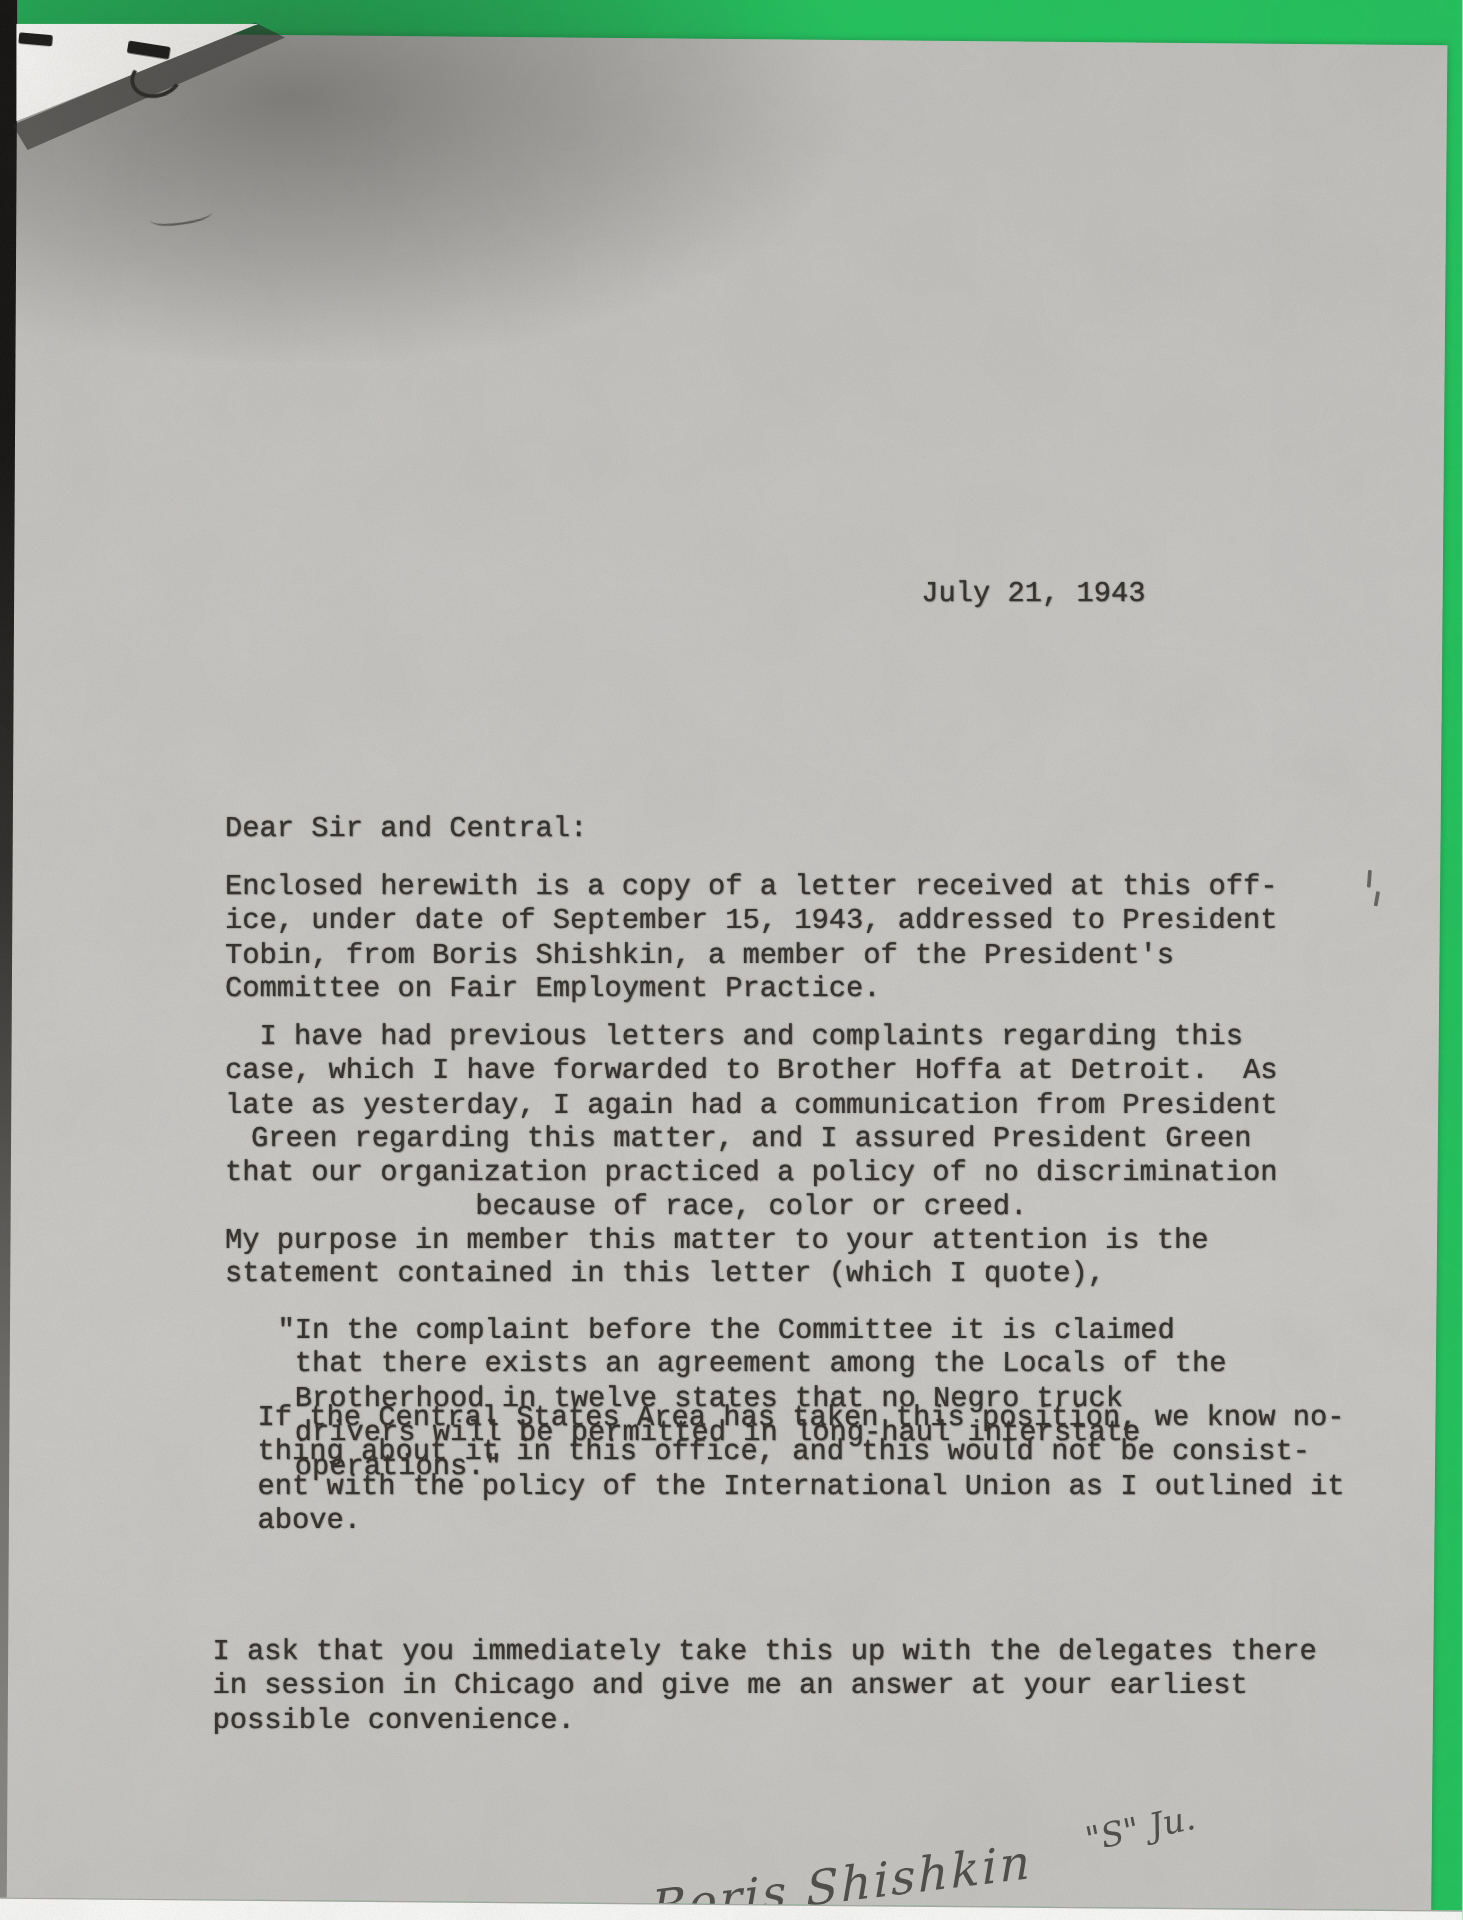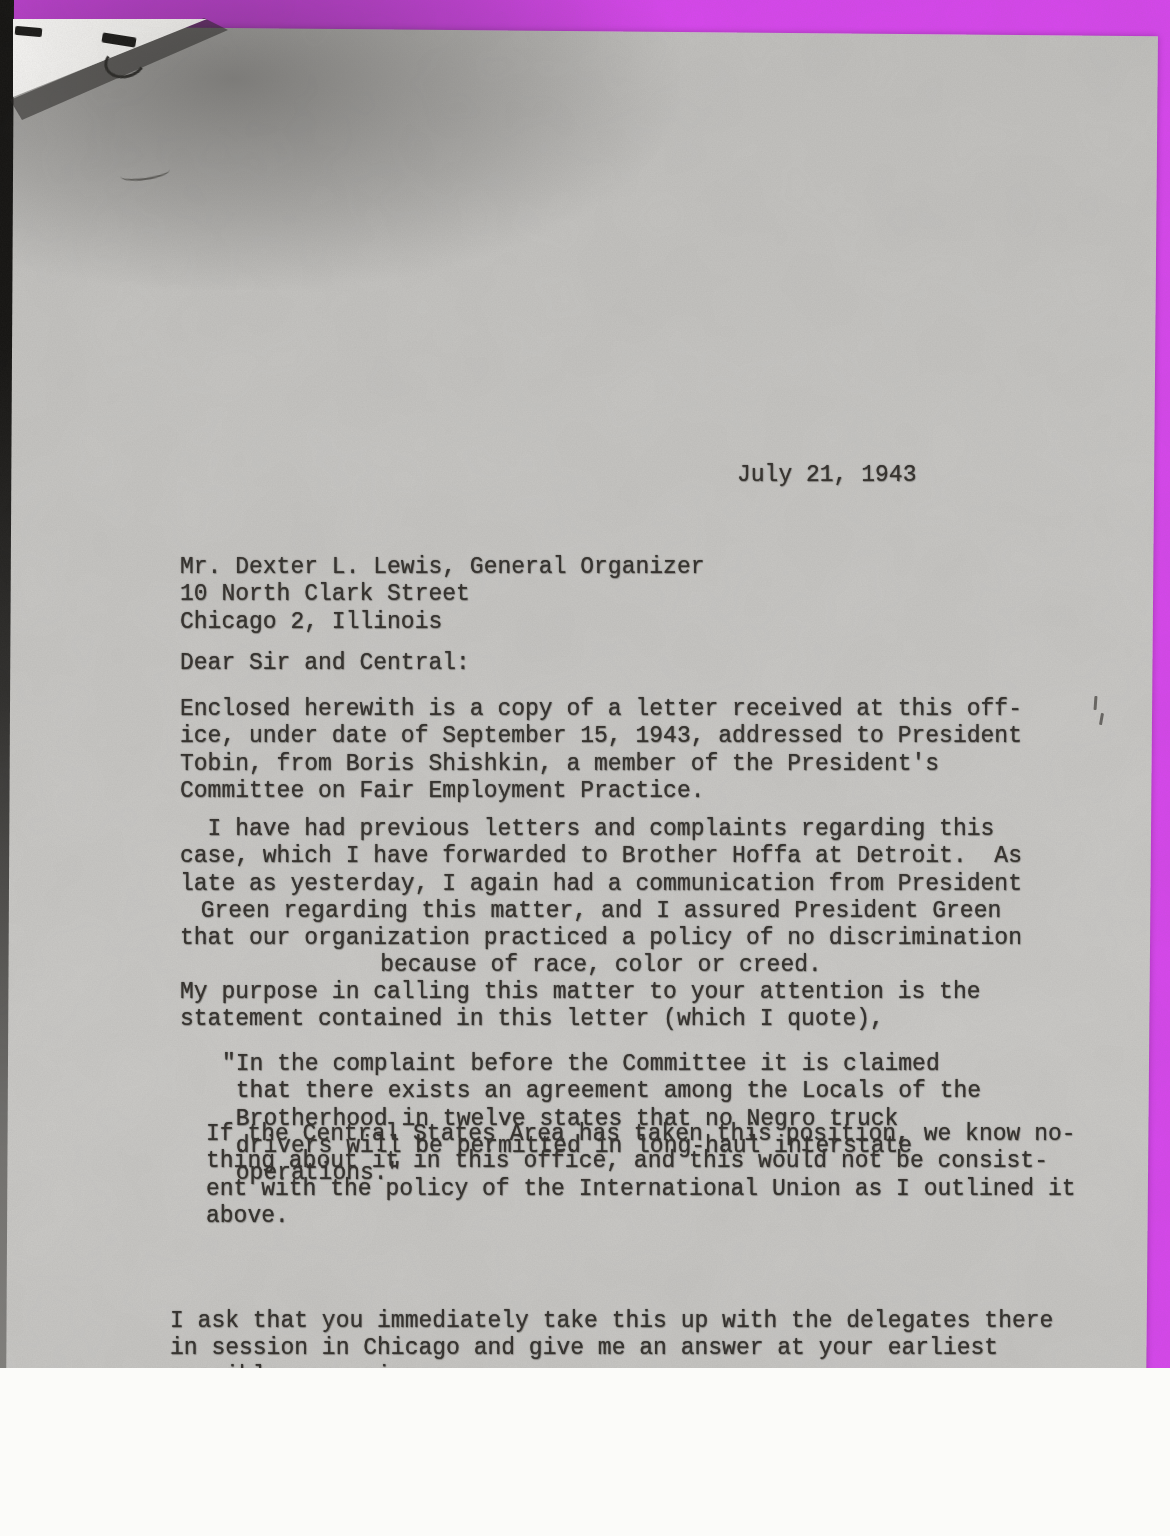--- a/index.html
+++ b/index.html
@@ -4,23 +4,23 @@
 <style>
   html, body {
     margin: 0;
     padding: 0;
     background: #fbfbf9;
     font-family: "Liberation Sans", sans-serif;
   }
   .page {
     position: relative;
     width: 1170px;
-    height: 1368px;
+    height: 1536px;
     overflow: hidden;
-    background: #d946ef;
+    background: #22c55e;
   }
   
   .left-edge {
     position: absolute;
     left: 0; top: 0;
     width: 14px; height: 1536px;
     background: linear-gradient(to bottom,
       #141311 0%, #141311 22%,
       rgba(20,19,17,0.85) 45%,
       rgba(45,43,40,0.55) 75%,
@@ -171,39 +171,36 @@
 
   <div class="tear-mark tear-1"></div>
   <div class="tear-mark tear-2"></div>
   <div class="tear-mark tear-hook"></div>
   <div class="tear-mark scratch"></div>
   <div class="margin-dash dash-1"></div>
   <div class="margin-dash dash-2"></div>
 
   <div class="typed date-line">July 21, 1943</div>
 
-  <div class="typed address">Mr. Dexter L. Lewis, General Organizer
-10 North Clark Street
-Chicago 2, Illinois</div>
 
   <div class="typed salutation">Dear Sir and Central:</div>
 
   <div class="typed para-1">Enclosed herewith is a copy of a letter received at this off-
 ice, under date of September 15, 1943, addressed to President
 Tobin, from Boris Shishkin, a member of the President's
 Committee on Fair Employment Practice.</div>
 
   <div class="typed para-2">I have had previous letters and complaints regarding this
 case, which I have forwarded to Brother Hoffa at Detroit.  As
 late as yesterday, I again had a communication from President
 Green regarding this matter, and I assured President Green
 that our organization practiced a policy of no discrimination
 because of race, color or creed.</div>
 
-  <div class="typed para-3">My purpose in calling this matter to your attention is the
+  <div class="typed para-3">My purpose in member this matter to your attention is the
 statement contained in this letter (which I quote),</div>
 
   <div class="typed quote-block">"In the complaint before the Committee it is claimed
  that there exists an agreement among the Locals of the
  Brotherhood in twelve states that no Negro truck
  drivers will be permitted in long-haul interstate
  operations."</div>
 
   <div class="typed para-4">If the Central States Area has taken this position, we know no-
 thing about it in this office, and this would not be consist-

